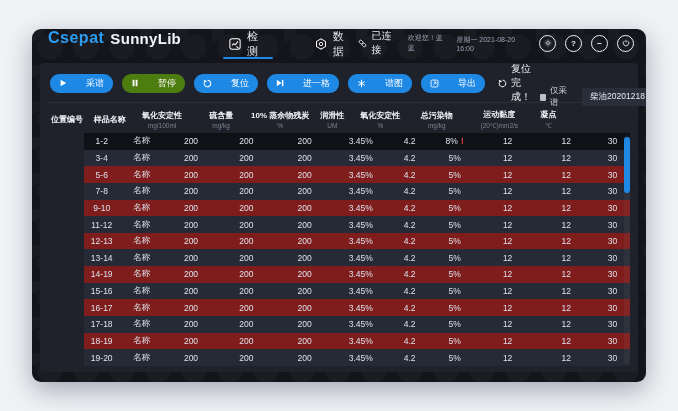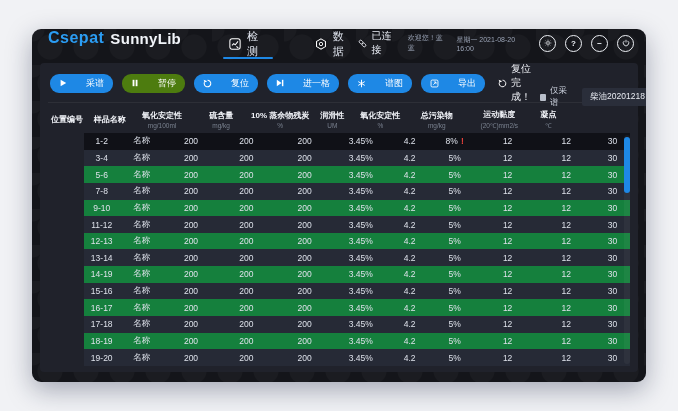--- a/index.html
+++ b/index.html
@@ -44,21 +44,21 @@
     justify-content:space-between;padding:0 8px;color:#e8ebf2;font-size:8.5px;cursor:pointer;}
   .caret{width:0;height:0;border-left:3.5px solid transparent;border-right:3.5px solid transparent;border-top:4px solid #cfd5e0;}
   
   .table-wrap{flex:1;display:flex;flex-direction:column;position:relative;min-height:0;margin-top:2px;}
   .thead{height:28px;flex:none;display:flex;align-items:center;}
   .th{display:flex;flex-direction:column;align-items:center;justify-content:center;gap:1px;}
   .th-name{color:#f3f5fa;font-size:8px;font-weight:bold;white-space:nowrap;}
   .th-unit{color:#79818f;font-size:6.5px;white-space:nowrap;}
   .tbody{flex:1;display:flex;flex-direction:column;min-height:0;}
   .tr{flex:1;display:flex;align-items:center;margin-left:36px;}
-  .tr.dk{background:#15803d;}
+  .tr.dk{background:#7f1d1d;}
   .tr.lt{background:#262a36;}
   .tr.sel{background:#101117;}
   .td{color:#dde1ea;font-size:8.5px;text-align:center;white-space:nowrap;}
   .alert{color:#e8413c;font-weight:bold;margin-left:3px;font-size:8.5px;}
   .c0{width:6.5%}.c1{width:8.2%}.c2{width:9.8%}.c3{width:10.5%}.c4{width:10.8%}.c5{width:9.8%}
   .c6{width:8.1%}.c7{width:8.4%}.c8{width:11%}.c9{width:10.5%}.c10{width:6.4%}
   .scrollbar{position:absolute;top:30px;bottom:2px;right:0;width:6px;border-radius:3px;background:rgba(255,255,255,.04);}
   .thumb{position:absolute;top:2px;left:0;width:6px;height:56px;border-radius:3px;background:#1e88e5;}
 </style>
 </head>

